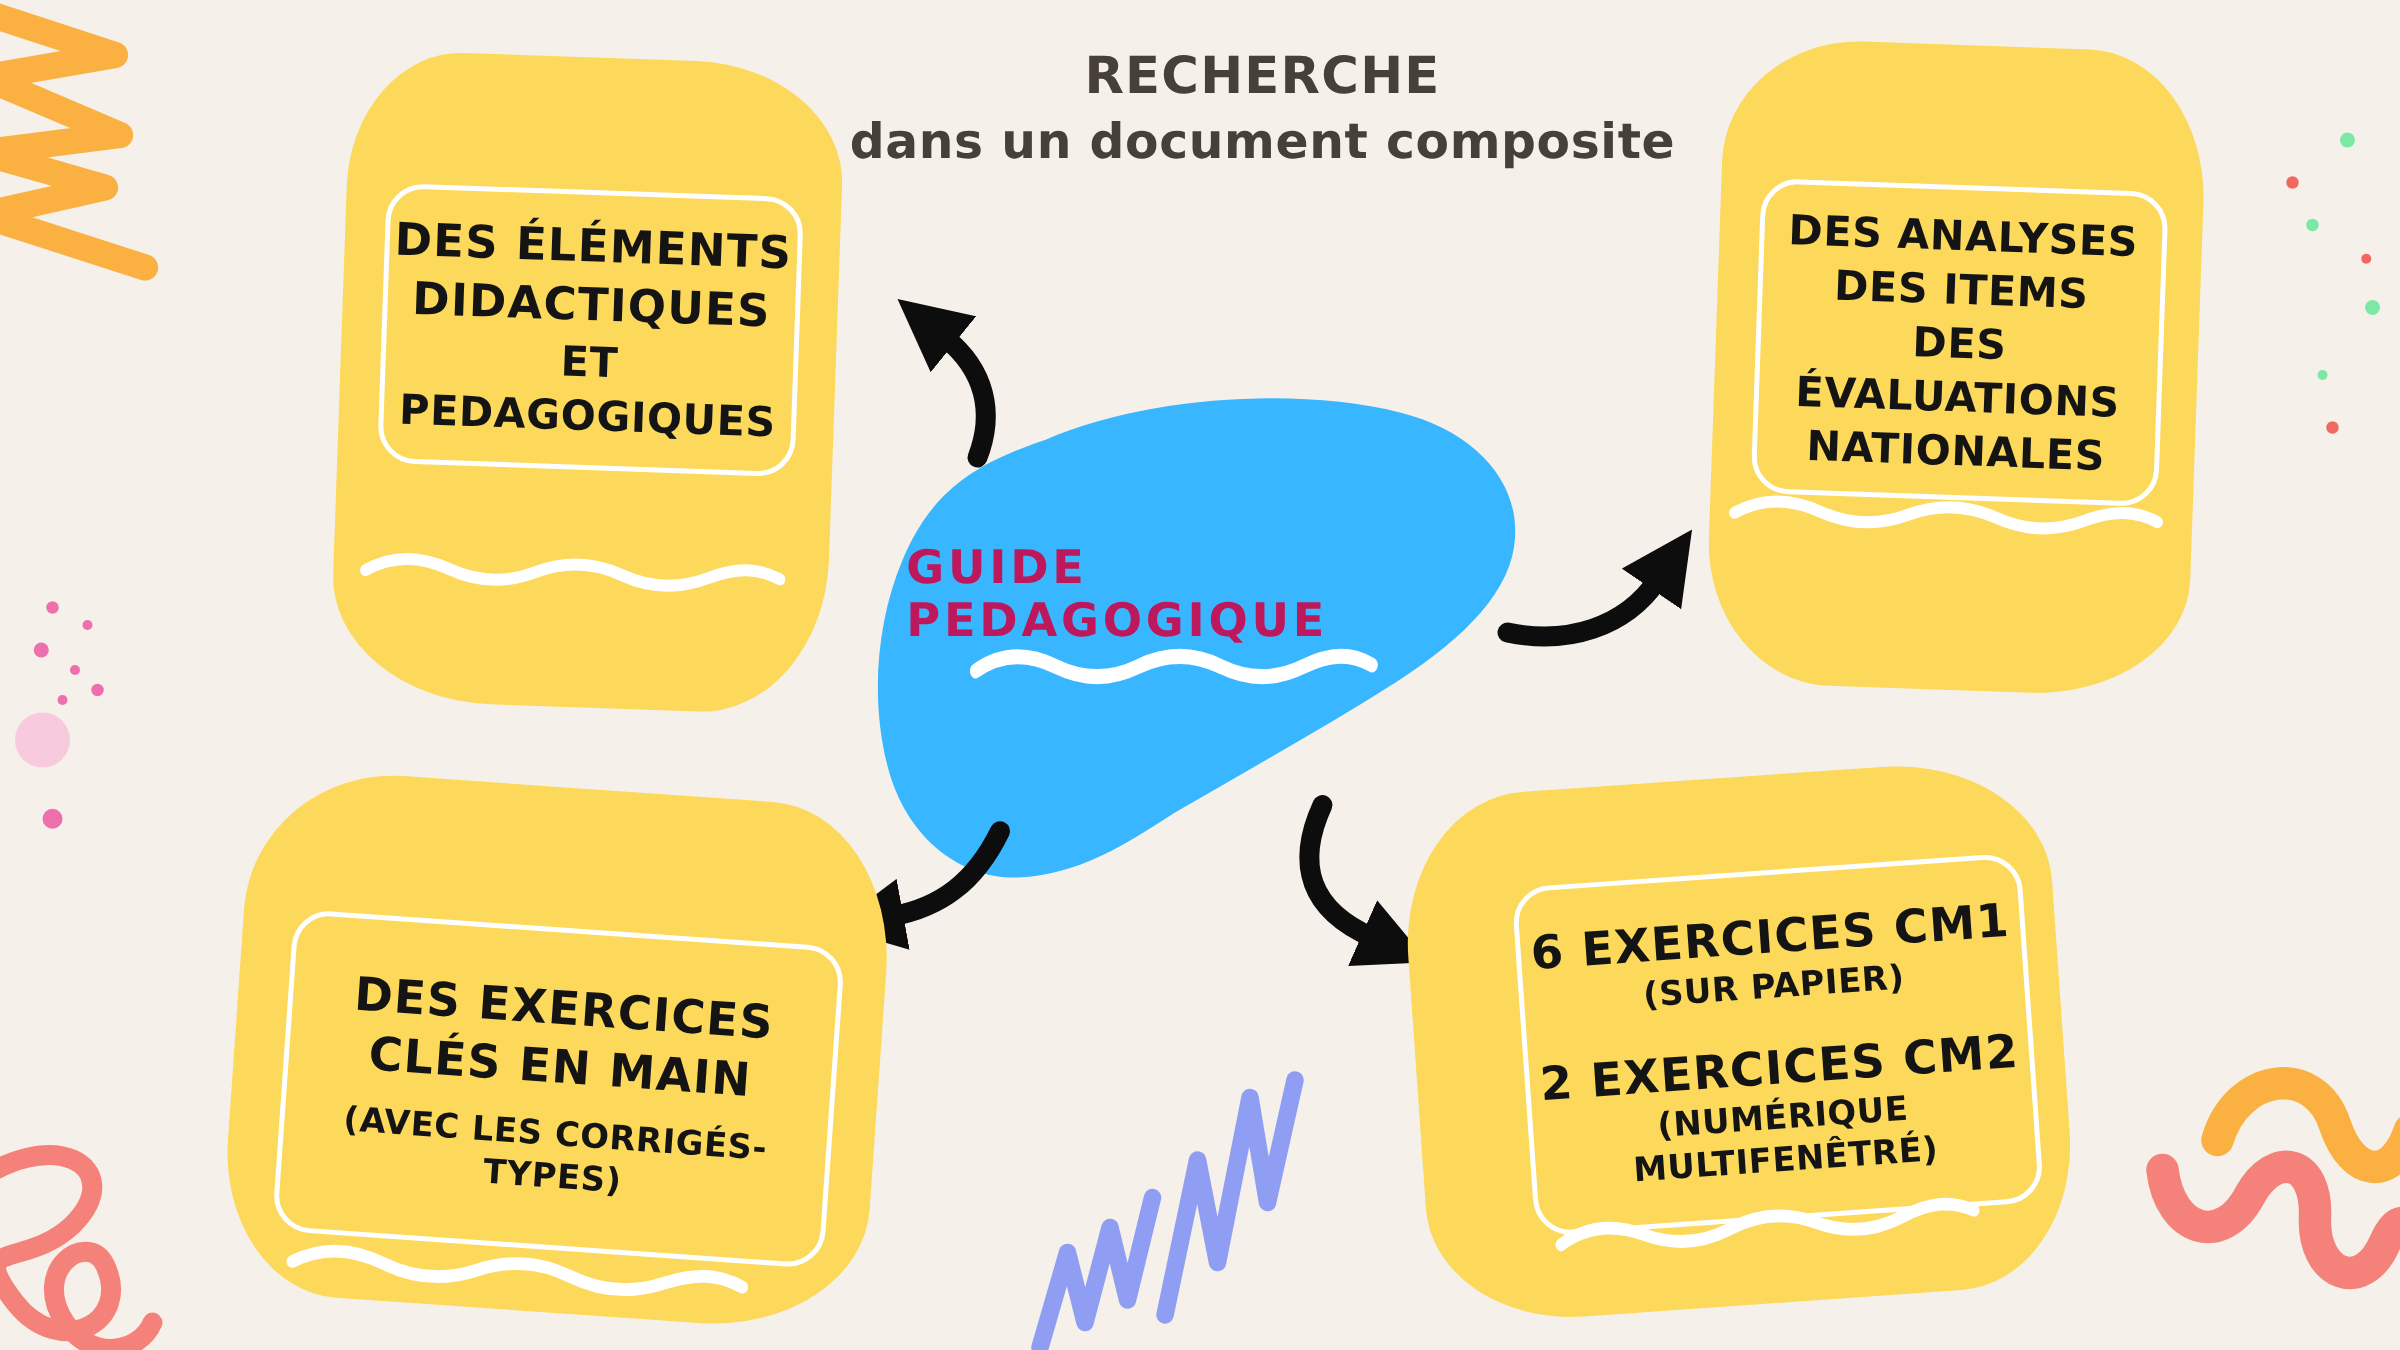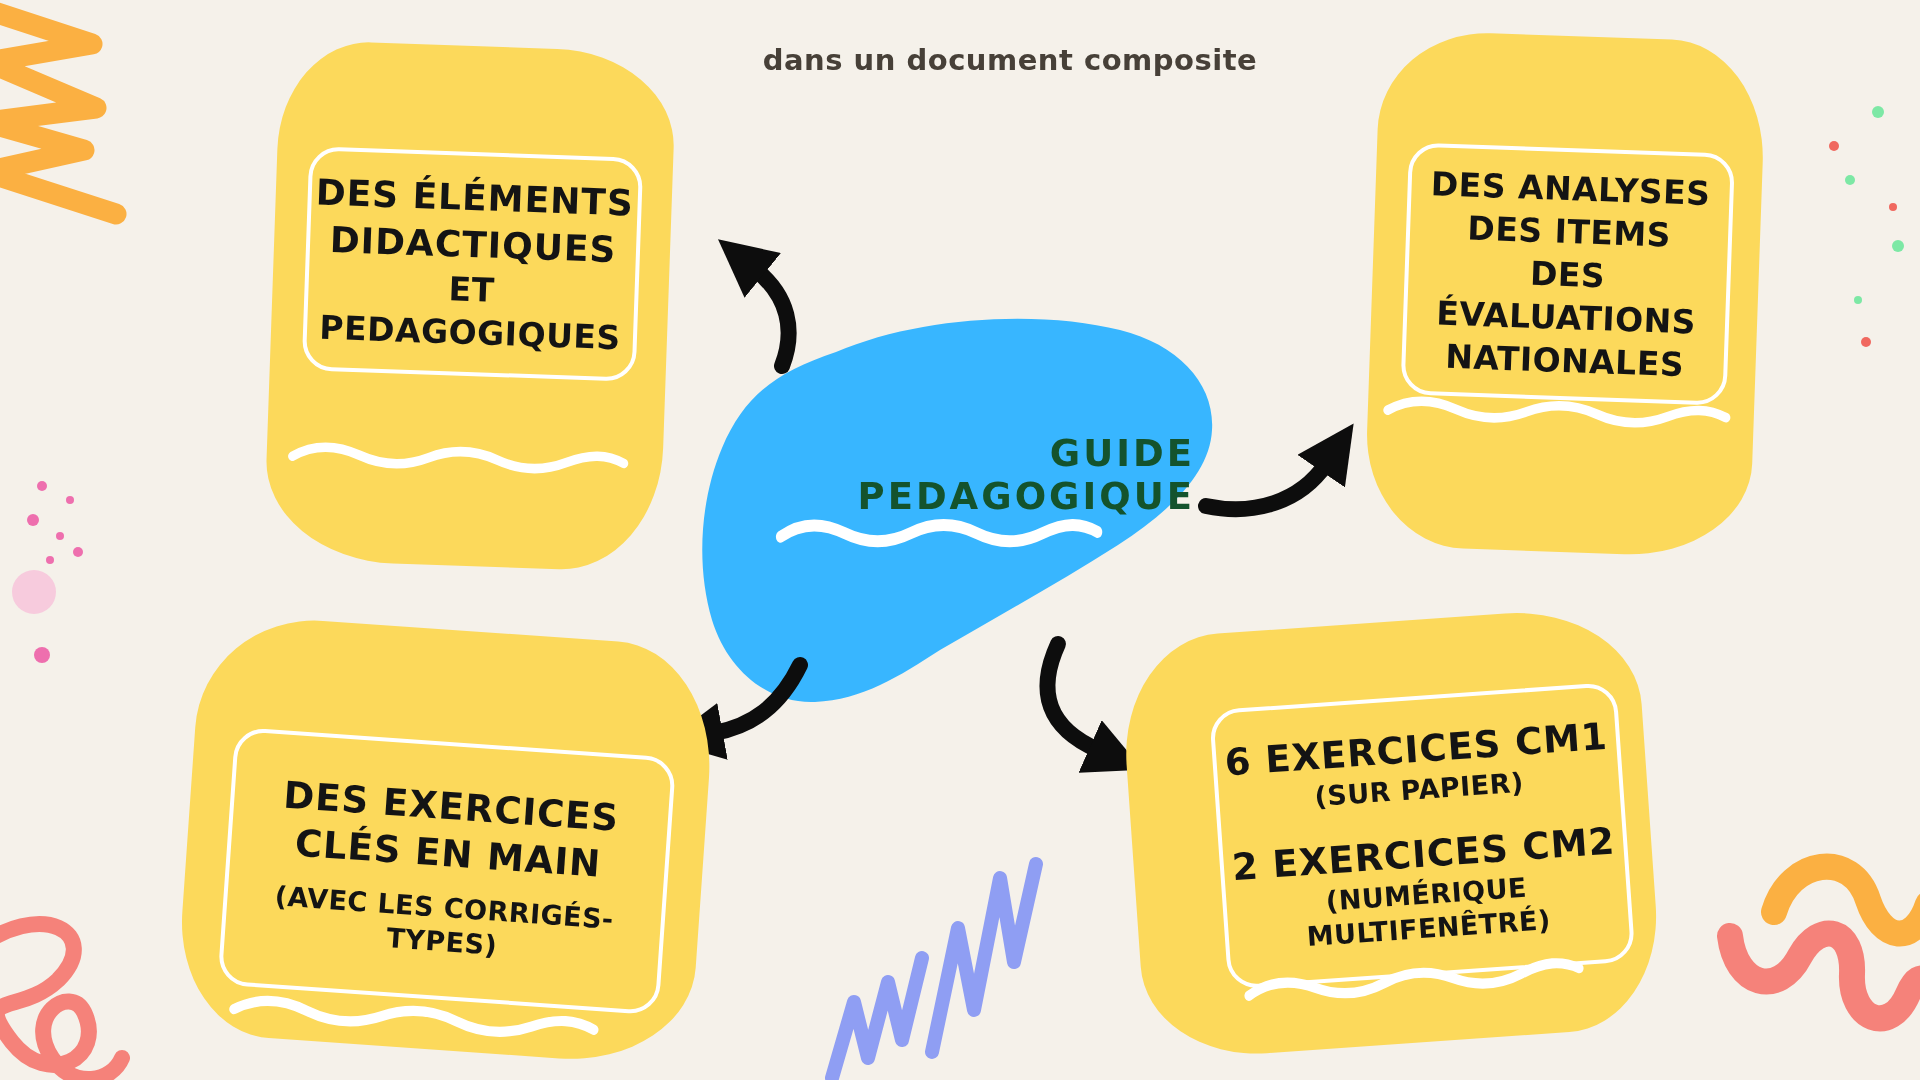--- a/index.html
+++ b/index.html
@@ -25,28 +25,28 @@
   #card-tr .inner{left:32px;top:112px;width:318px;height:244px;}
   #card-bl{left:188px;top:630px;width:516px;height:420px;
            border-radius:120px 100px 130px 95px / 115px 130px 100px 120px;transform:rotate(4deg);}
   #card-bl .inner{left:40px;top:112px;width:434px;height:250px;}
   #card-br{left:1132px;top:622px;width:518px;height:422px;
            border-radius:100px 130px 95px 120px / 125px 100px 120px 95px;transform:rotate(-4deg);}
   #card-br .inner{left:86px;top:76px;width:400px;height:272px;}
   #card-bl .big{font-size:37px;}
   #card-br .big{font-size:37px;}
   
-  .bubble-label{position:absolute;left:725px;top:432px;width:470px;text-align:right;z-index:3;
-                font-size:37px;font-weight:800;letter-spacing:3px;color:#14532d;}
+  .bubble-label{position:absolute;left:725px;top:432px;width:470px;text-align:left;z-index:3;
+                font-size:37px;font-weight:800;letter-spacing:3px;color:#be185d;}
   .bubble-wavy{left:775px;top:514px;width:330px;height:36px;z-index:3;}
   
   .heading{position:absolute;left:630px;top:34px;width:760px;text-align:center;z-index:4;
            color:#474038;font-weight:800;}
   .t1{font-size:41px;line-height:53px;letter-spacing:1px;}
-  .t3{font-size:29px;line-height:53px;letter-spacing:.5px;}
+  .t3{font-size:39px;line-height:53px;letter-spacing:.5px;}
 </style>
 </head>
 <body>
 
 <div class="stage">
 
   <svg class="layer" viewBox="0 0 1920 1080" style="z-index:1">
 
     <g>
       <path d="M-18 8 L92 44 L-12 62 L96 108 L-14 122 L84 150 L-14 172 L116 214" fill="none" stroke="#FBB042" stroke-width="21" stroke-linecap="round" stroke-linejoin="round"></path>
@@ -144,16 +144,17 @@
       <path d="M6 19 C28 7 52 7 76 16 C100 25 124 25 148 16 C172 7 196 7 220 16 C244 25 268 25 292 16 C316 7 334 7 352 15" fill="none" stroke="#fff" stroke-width="9" stroke-linecap="round"></path>
     </svg>
   </div>
 
   <div class="bubble-label">GUIDE PEDAGOGIQUE</div>
   <svg class="wavy bubble-wavy" viewBox="0 0 360 30" preserveAspectRatio="none">
     <path d="M6 19 C28 7 52 7 76 16 C100 25 124 25 148 16 C172 7 196 7 220 16 C244 25 268 25 292 16 C316 7 334 7 352 15" fill="none" stroke="#fff" stroke-width="10" stroke-linecap="round"></path>
   </svg>
 
   <div class="heading">
+    <div class="t1">RECHERCHE</div>
     <div class="t3">dans un document composite</div>
   </div>
 
 </div>
 
 </body></html>

